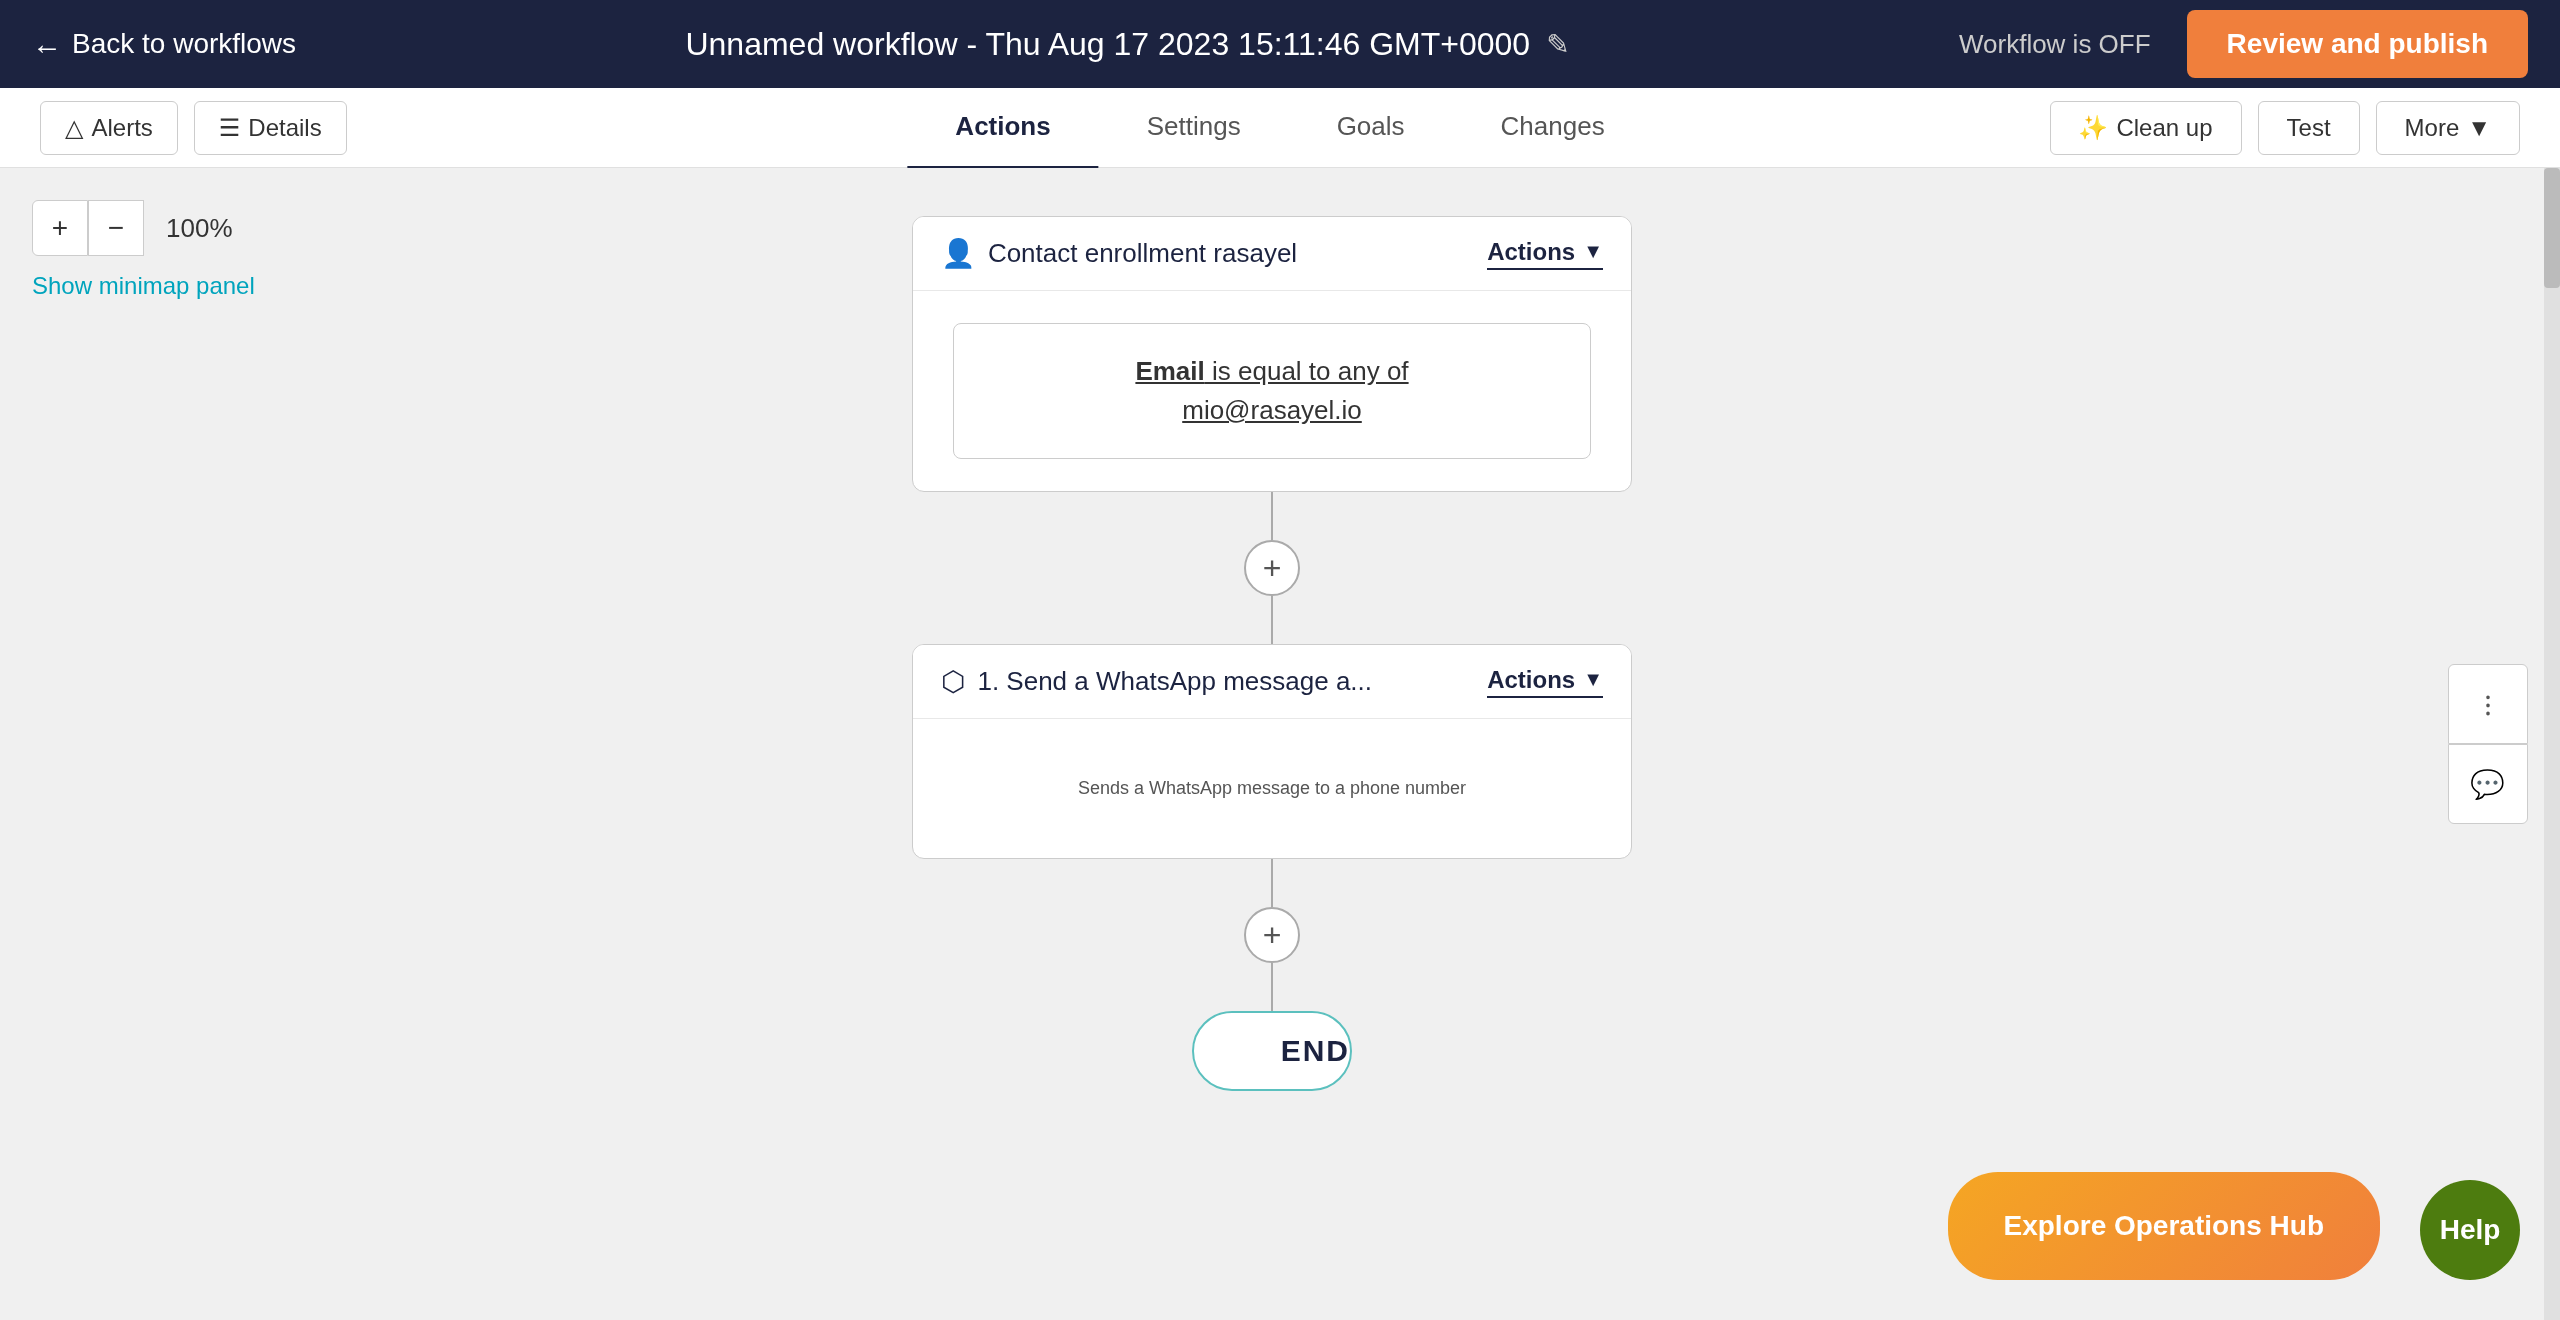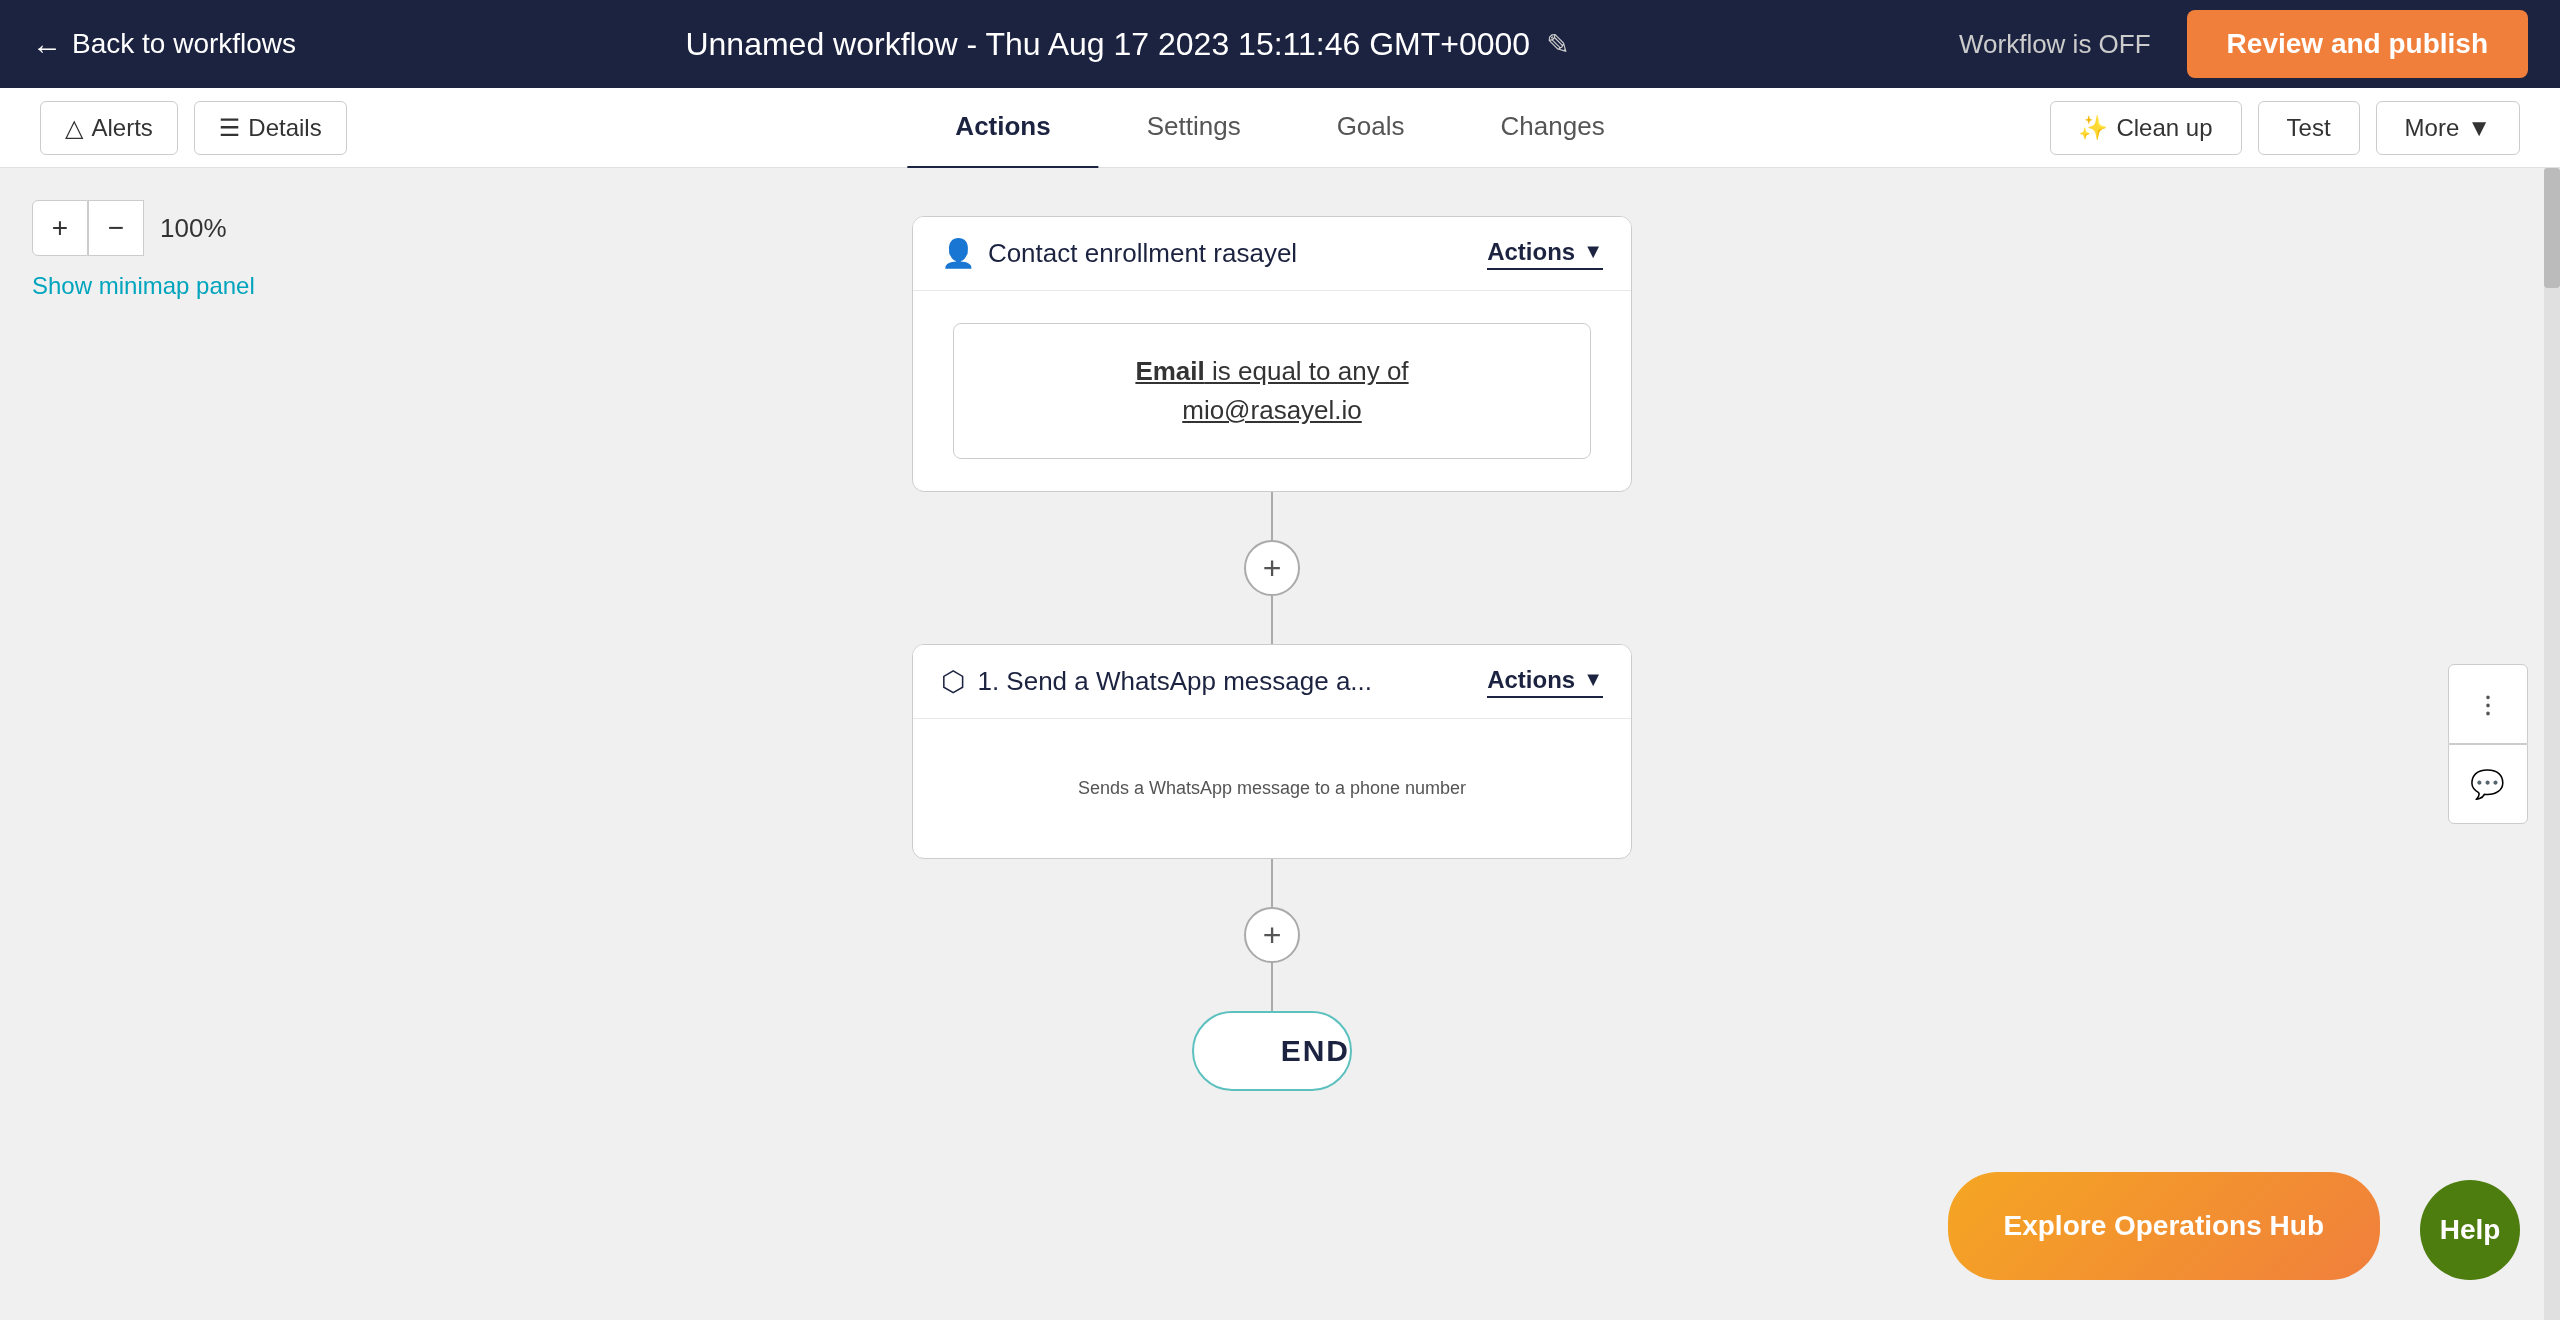--- a/index.html
+++ b/index.html
@@ -152,21 +152,21 @@
       display: flex;
       align-items: center;
       justify-content: center;
       color: #333;
     }
     .zoom-btn:first-child { border-radius: 6px 0 0 6px; }
     .zoom-btn:last-child { border-radius: 0 6px 6px 0; }
     .zoom-level {
       font-size: 26px;
       color: #333;
-      margin-left: 16px;
+      margin-left: 22px;
     }
     .minimap-link {
       position: absolute;
       top: 104px;
       left: 32px;
       font-size: 24px;
       color: #00a4bd;
       cursor: pointer;
       z-index: 50;
       text-align: center;

